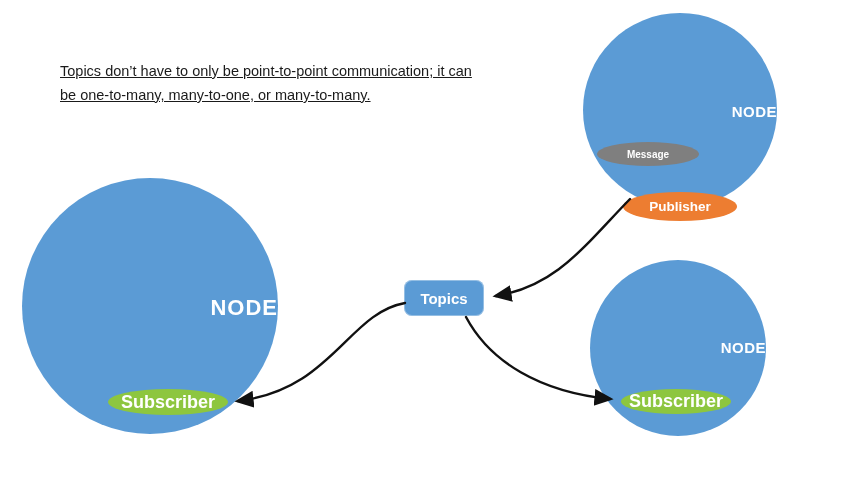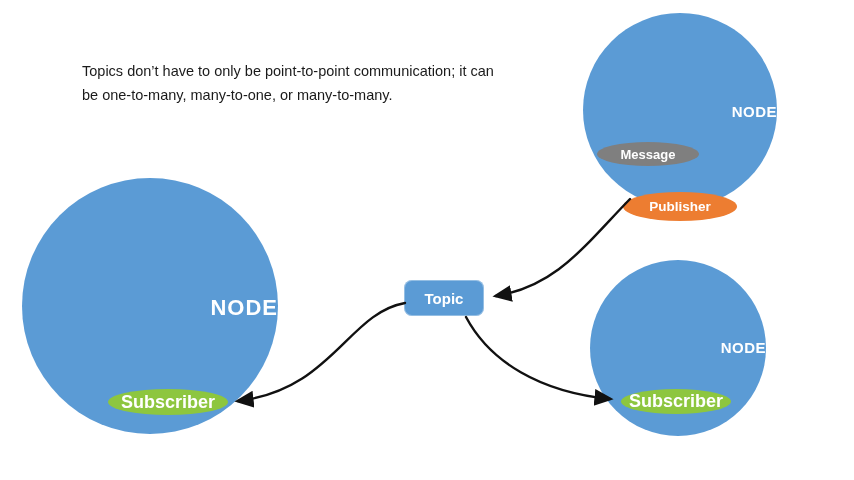--- a/index.html
+++ b/index.html
@@ -9,22 +9,22 @@
     --message-gray:#7F7F7F;
     --arrow-black:#111111;
     --text-black:#1a1a1a;
   }
   *{box-sizing:border-box;margin:0;padding:0;}
   html,body{width:854px;height:480px;overflow:hidden;background:#ffffff;
     font-family:"Liberation Sans", sans-serif;}
   .slide{position:relative;width:854px;height:480px;background:#ffffff;}
 
   .caption{
-    position:absolute;left:82px;top:60px;width:418px;
-    font-size:14.5px;line-height:1.65;color:var(--text-black);
+    position:absolute;left:60px;top:60px;width:418px;
+    font-size:14.5px;line-height:1.65;color:var(--text-black);text-decoration:underline;
   }
 
   .circle{
     position:absolute;border-radius:50%;
     background:var(--node-blue);
   }
   .circle-left{left:22px;top:178px;width:256px;height:256px;}
   .circle-top-right{left:583px;top:13px;width:194px;height:194px;}
   .circle-bottom-right{left:590px;top:260px;width:176px;height:176px;}
 
@@ -36,21 +36,21 @@
   .node-label-tr{top:90px;font-size:15px;letter-spacing:.5px;}
   .node-label-br{top:79px;font-size:15px;letter-spacing:.5px;}
 
   .pill{
     position:absolute;border-radius:50%/50%;
     display:flex;align-items:center;justify-content:center;
     color:#ffffff;font-weight:bold;
   }
   .pill-subscriber{background:var(--subscriber-green);font-size:18px;}
   .pill-publisher{background:var(--publisher-orange);font-size:13.5px;}
-  .pill-message{background:var(--message-gray);font-size:13px;font-weight:600;}
+  .pill-message{background:var(--message-gray);font-size:10px;font-weight:600;}
 
   .sub-left{left:86px;top:211px;width:120px;height:26px;}
   .msg-tr{left:14px;top:129px;width:102px;height:24px;}
   .pub-tr{left:40px;top:155px;width:114px;height:29px;margin-top:24px;}
   .sub-br{left:31px;top:129px;width:110px;height:25px;}
 
   .topic-box{
     position:absolute;left:404px;top:280px;width:80px;height:36px;
     background:var(--node-blue);border-radius:8px;
     display:flex;align-items:center;justify-content:center;
@@ -92,21 +92,21 @@
   </div>
 
   <div class="circle circle-bottom-right">
     <div class="node-label node-label-br">NODE</div>
     <div class="pill pill-subscriber sub-br">
       <span>Subscriber</span>
     </div>
   </div>
 
   <div class="topic-box">
-    <span>Topic</span>
+    <span>Topics</span>
   </div>
 
   <svg class="arrow-layer" viewBox="0 0 854 480" width="854" height="480" xmlns="http://www.w3.org/2000/svg">
     <defs>
       <marker id="arrowhead" markerWidth="9" markerHeight="9" refX="6.5" refY="3.5" orient="auto" markerUnits="userSpaceOnUse_x">
         <path d="M0,0 L8,3.5 L0,7 Z" fill="#111111"></path>
       </marker>
     </defs>
     <path class="arrow" d="M 630 199 C 585 245, 557 286, 496 296" marker-end="url(#arrowhead)"></path>
     <path class="arrow" d="M 405 303 C 348 313, 332 390, 238 401" marker-end="url(#arrowhead)"></path>

